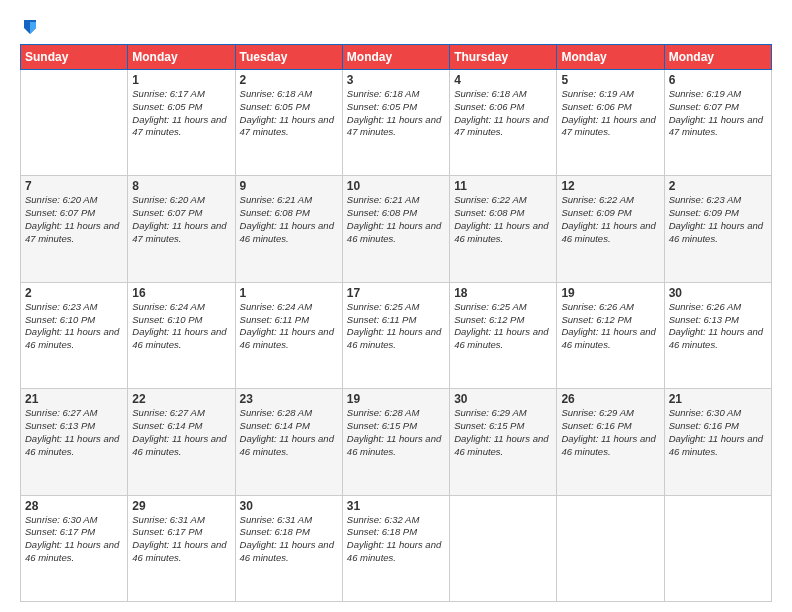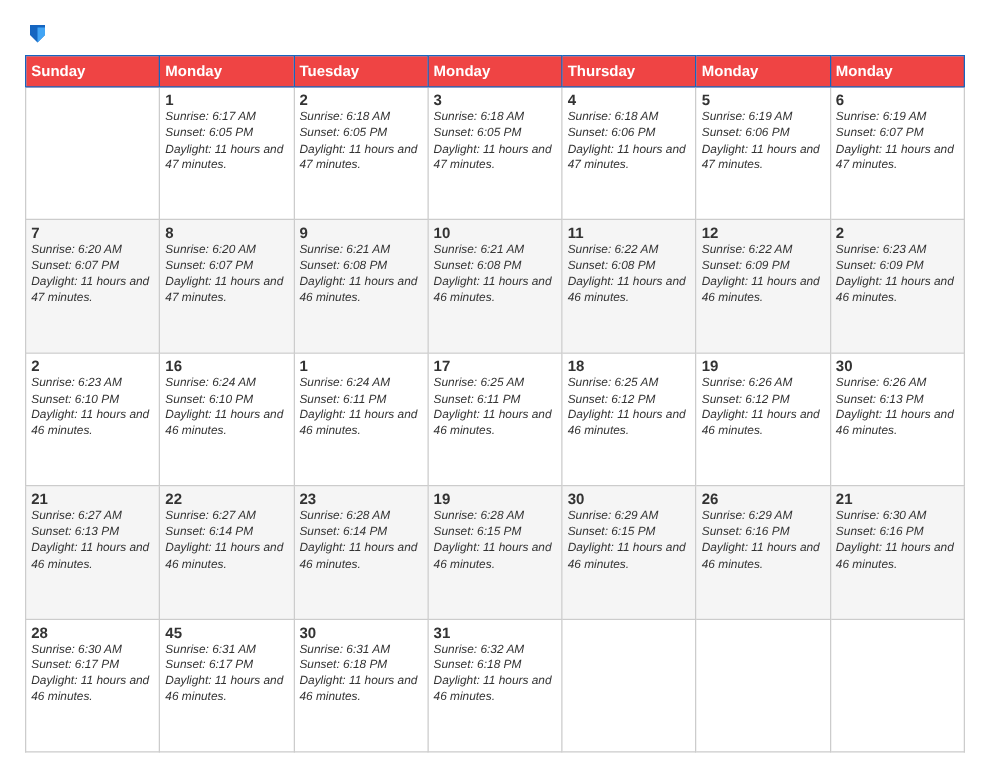--- a/index.html
+++ b/index.html
@@ -261,21 +261,21 @@
             <span class="day-num">21</span>
             <div class="day-info">Sunrise: 6:30 AM<br>Sunset: 6:16 PM<br>Daylight: 11 hours and 46 minutes.</div>
           </td>
         </tr>
         <tr>
           <td>
             <span class="day-num">28</span>
             <div class="day-info">Sunrise: 6:30 AM<br>Sunset: 6:17 PM<br>Daylight: 11 hours and 46 minutes.</div>
           </td>
           <td>
-            <span class="day-num">45</span>
+            <span class="day-num">29</span>
             <div class="day-info">Sunrise: 6:31 AM<br>Sunset: 6:17 PM<br>Daylight: 11 hours and 46 minutes.</div>
           </td>
           <td>
             <span class="day-num">30</span>
             <div class="day-info">Sunrise: 6:31 AM<br>Sunset: 6:18 PM<br>Daylight: 11 hours and 46 minutes.</div>
           </td>
           <td>
             <span class="day-num">31</span>
             <div class="day-info">Sunrise: 6:32 AM<br>Sunset: 6:18 PM<br>Daylight: 11 hours and 46 minutes.</div>
           </td>

